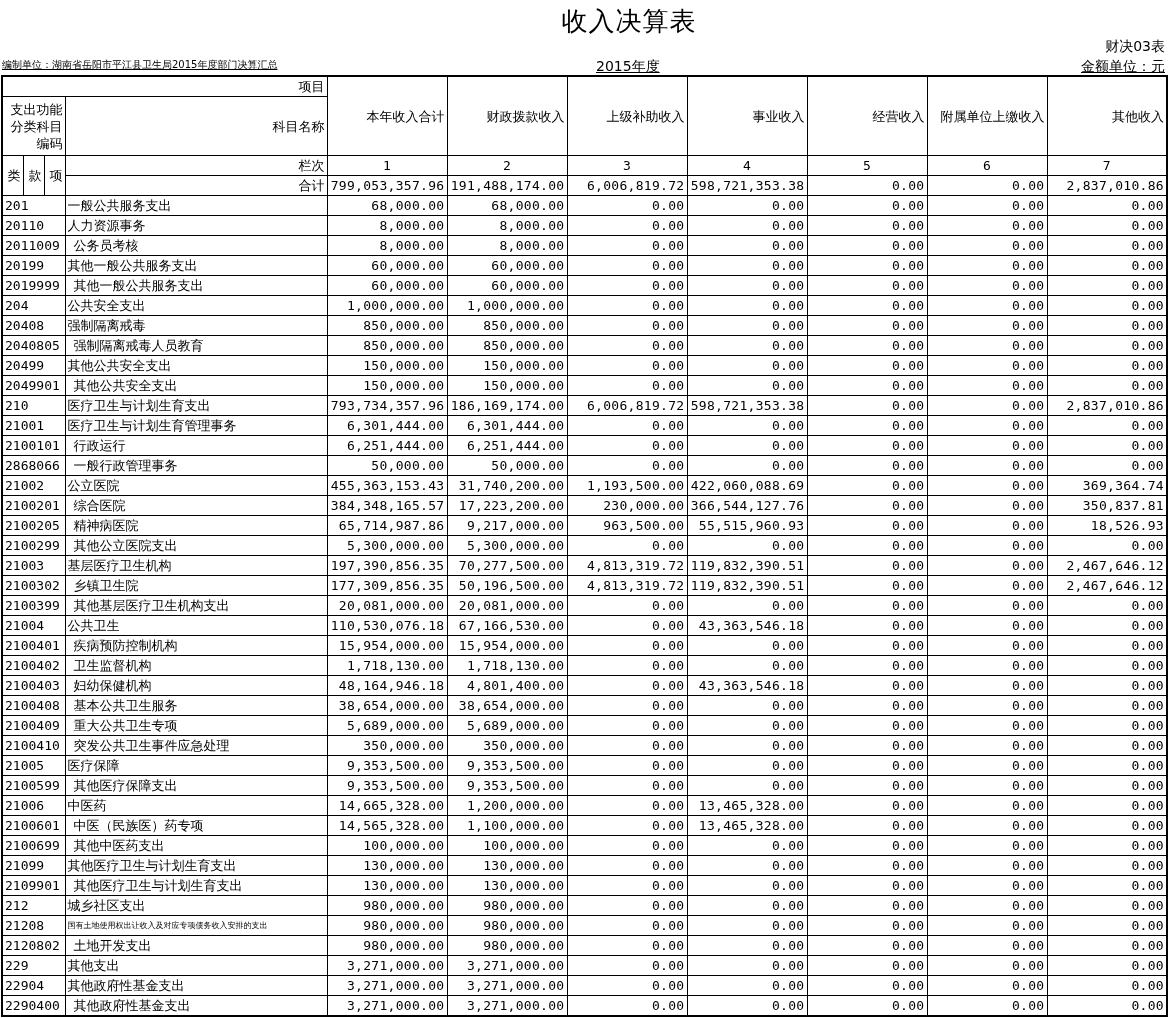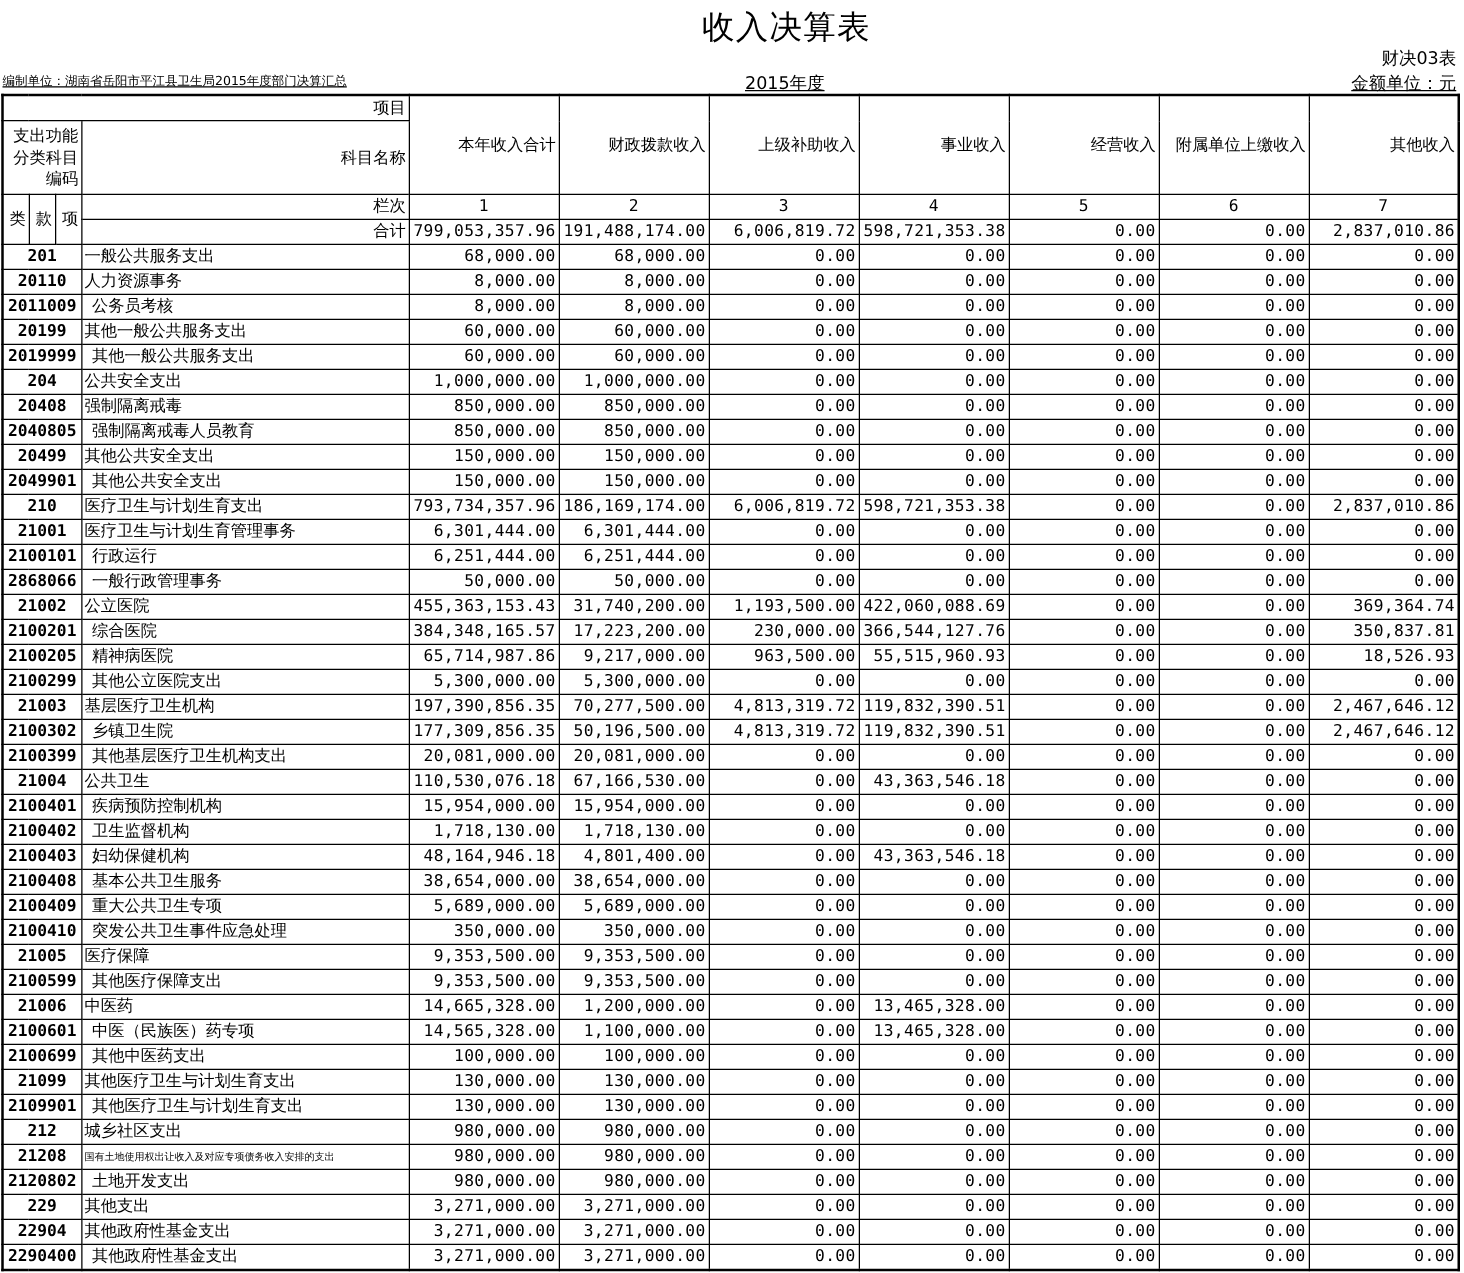--- a/index.html
+++ b/index.html
@@ -13,24 +13,24 @@
   .money-unit { position: absolute; right: 6px; top: 58px; font-size: 14px; text-decoration: underline; }
 
   table.grid { position: absolute; left: 1px; top: 75px; border-collapse: collapse; table-layout: fixed;
                border: 2px solid #000; }
   table.grid td { border: 1px solid #000; padding: 0 2px; height: 19px; font-size: 13px;
                   line-height: 19px; white-space: nowrap; overflow: hidden; }
   .hdr { text-align: right; font-size: 13.5px; }
   .hdr-wrap { white-space: normal !important; line-height: 17px !important; }
   .num { text-align: right; font-family: "DejaVu Sans Mono", "Liberation Mono", monospace; font-size: 12.5px;
          letter-spacing: 0.3px; }
-  .code { text-align: center; font-family: "DejaVu Sans Mono", "Liberation Mono", monospace; font-size: 12.5px; font-weight: bold; }
+  .code { text-align: left; font-family: "DejaVu Sans Mono", "Liberation Mono", monospace; font-size: 12.5px; }
   .name { text-align: left; }
   .name.lvl2 { padding-left: 8px; }
-  .name.tiny { font-size: 8px; }
+  .name.tiny { font-size: 8px; font-family: Liberation Mono, monospace; }
   .center { text-align: center; }
 </style>
 </head>
 <body>
 
 <div class="title">收入决算表</div>
 <div class="form-no">财决03表</div>
 <div class="unit-line">编制单位：湖南省岳阳市平江县卫生局2015年度部门决算汇总</div>
 <div class="year">2015年度</div>
 <div class="money-unit">金额单位：元</div>

